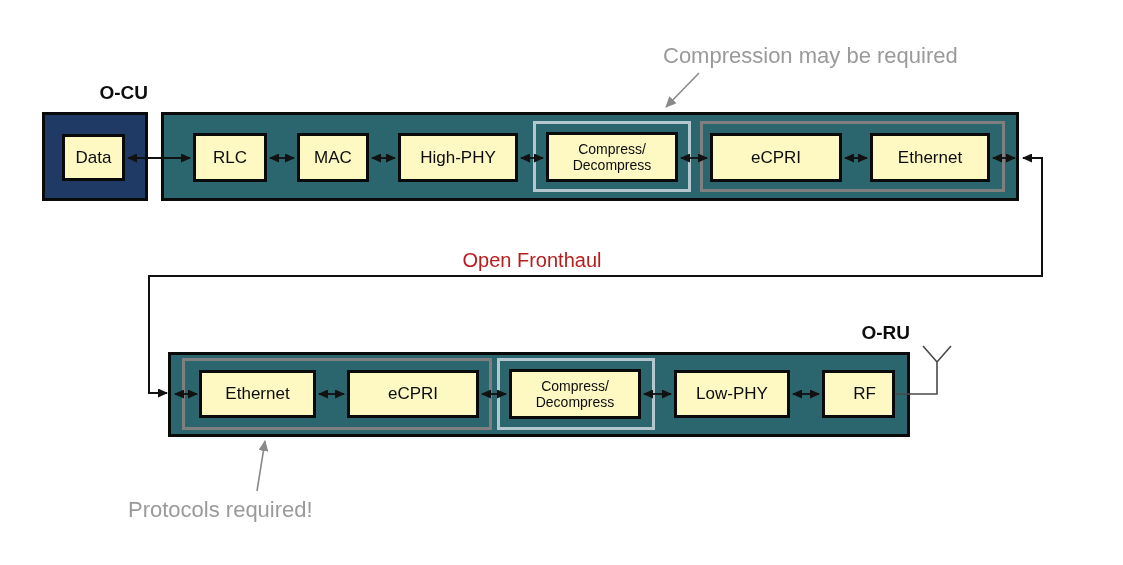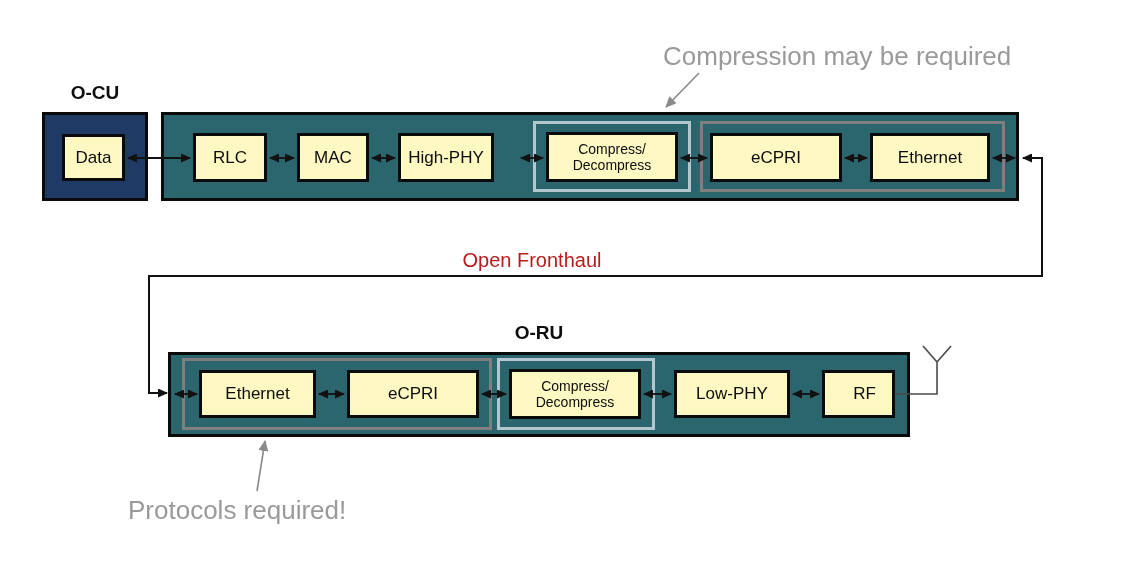--- a/index.html
+++ b/index.html
@@ -6,35 +6,35 @@
   .canvas{
     position:relative;
     width:1123px;height:565px;
     background:#ffffff;
     font-family:"Liberation Sans", sans-serif;
     overflow:hidden;
   }
   .abs{position:absolute;box-sizing:border-box;}
   .group-title{
     font-weight:bold;font-size:19px;color:#0d0d0d;
-    text-align:center;line-height:22px;
+    text-align:right;line-height:22px;
   }
   .unit-box{border:3px solid #0a0a0a;}
   .ocu-box{background:var(--navy,#1F3A64);}
   .teal-box{background:var(--teal,#2B656D);}
   .wbox{
     background:#fef9c3;border:3px solid #0a0a0a;
     display:flex;align-items:center;justify-content:center;
     font-size:17px;color:#0d0d0d;text-align:center;
   }
   .wbox .two-line{line-height:16px;font-size:14px;}
   .grp-silver{border:3px solid var(--silver,#B5C7CE);background:transparent;}
   .grp-gray{border:3px solid var(--grayb,#7F7F7F);background:transparent;}
   .note{
-    font-size:26px;color:var(--anno,#9A9A9A);
+    font-size:22px;color:var(--anno,#9A9A9A);
     white-space:nowrap;line-height:24px;
   }
   .link-label{
     font-size:20px;color:#b91c1c;white-space:nowrap;line-height:23px;
     text-align:center;
   }
   svg.overlay{
     position:absolute;left:0;top:0;width:1123px;height:565px;
     pointer-events:none;
   }
@@ -45,21 +45,21 @@
 <div class="canvas" style="--navy: #1F3A64; --teal: #2B656D; --silver: #B5C7CE; --grayb: #7F7F7F; --anno: #9A9A9A; --line: #111111;">
 
   <div class="abs group-title" style="left:42px;top:82px;width:106px;">O-CU</div>
   <div class="abs unit-box ocu-box" style="left:42px;top:112px;width:106px;height:89px;"></div>
   <div class="abs wbox" style="left:62px;top:134px;width:63px;height:47px;">Data</div>
 
   <div class="abs unit-box teal-box" style="left:161px;top:112px;width:858px;height:89px;"></div>
 
   <div class="abs wbox" style="left:193px;top:133px;width:74px;height:49px;">RLC</div>
   <div class="abs wbox" style="left:297px;top:133px;width:72px;height:49px;">MAC</div>
-  <div class="abs wbox" style="left:398px;top:133px;width:96px;height:49px;">High-PHY</div>
+  <div class="abs wbox" style="left:398px;top:133px;width:120px;height:49px;">High-PHY</div>
 
   <div class="abs grp-silver" style="left:533px;top:121px;width:158px;height:71px;"></div>
   <div class="abs wbox" style="left:546px;top:132px;width:132px;height:50px;">
     <div class="two-line"><span>Compress/</span><br><span>Decompress</span></div>
   </div>
 
   <div class="abs grp-gray" style="left:700px;top:121px;width:305px;height:71px;"></div>
   <div class="abs wbox" style="left:710px;top:133px;width:132px;height:49px;">eCPRI</div>
   <div class="abs wbox" style="left:870px;top:133px;width:120px;height:49px;">Ethernet</div>
 

